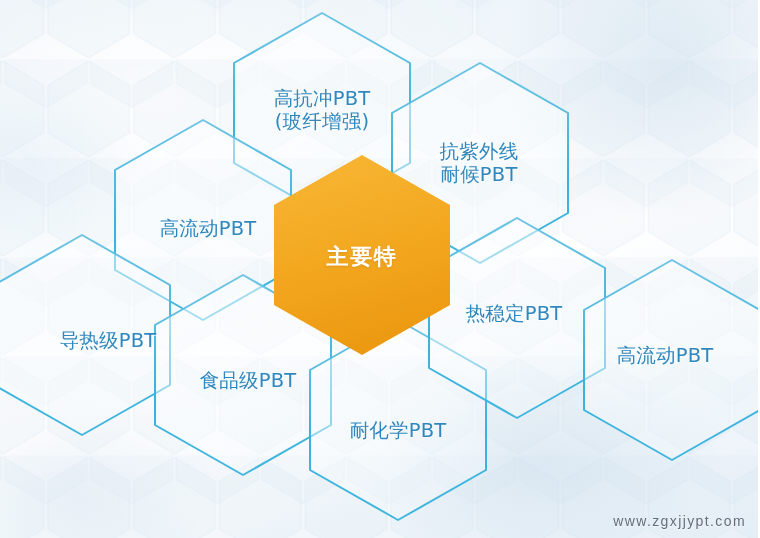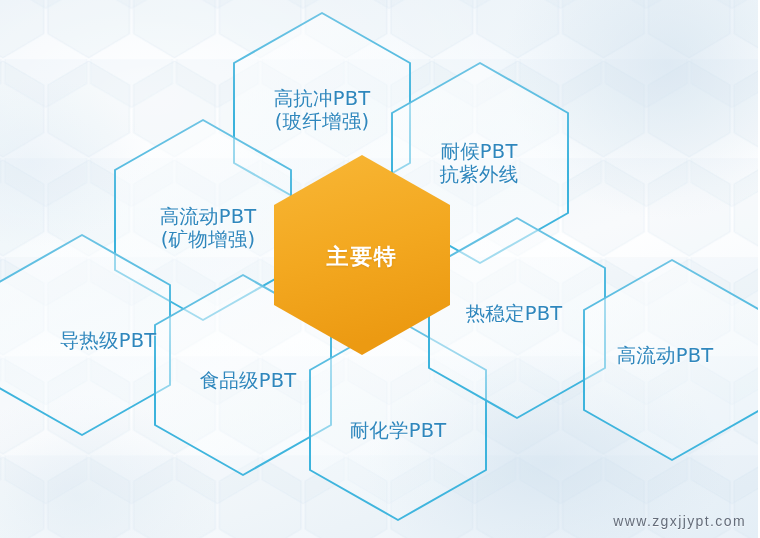--- a/index.html
+++ b/index.html
@@ -125,22 +125,22 @@
         <polygon points="672.0,260.0 760.0,310.0 760.0,410.0 672.0,460.0 584.0,410.0 584.0,310.0"></polygon>
       </g>
 
     <g id="center-hex-group">
         <polygon points="362.0,155.0 450.0,205.0 450.0,305.0 362.0,355.0 274.0,305.0 274.0,205.0" fill="url(#centerGrad)" stroke="rgba(255,255,255,0.0)" stroke-width="0" stroke-linejoin="round"></polygon>
       </g>
   </svg>
 
   <div id="labels">
       <div class="hex-label outer" style="left: 322px; top: 110px;"><div>高抗冲PBT</div><div>(玻纤增强)</div></div>
-      <div class="hex-label outer" style="left: 479px; top: 163px;"><div>耐候PBT</div><div>抗紫外线</div></div>
-      <div class="hex-label outer" style="left: 208px; top: 228px;"><div>高流动PBT</div><div>(矿物增强)</div></div>
+      <div class="hex-label outer" style="left: 479px; top: 163px;"><div>抗紫外线</div><div>耐候PBT</div></div>
+      <div class="hex-label outer" style="left: 208px; top: 228px;"><div>高流动PBT</div></div>
       <div class="hex-label outer" style="left: 108px; top: 340px;"><div>导热级PBT</div></div>
       <div class="hex-label outer" style="left: 248px; top: 380px;"><div>食品级PBT</div></div>
       <div class="hex-label outer" style="left: 398px; top: 430px;"><div>耐化学PBT</div></div>
       <div class="hex-label outer" style="left: 514px; top: 313px;"><div>热稳定PBT</div></div>
       <div class="hex-label outer" style="left: 665px; top: 355px;"><div>高流动PBT</div></div>
       <div class="hex-label center" style="left: 362px; top: 257px;"><div>主要特</div></div>
     </div>
 
   <div id="watermark">www.zgxjjypt.com</div>
 </div>

